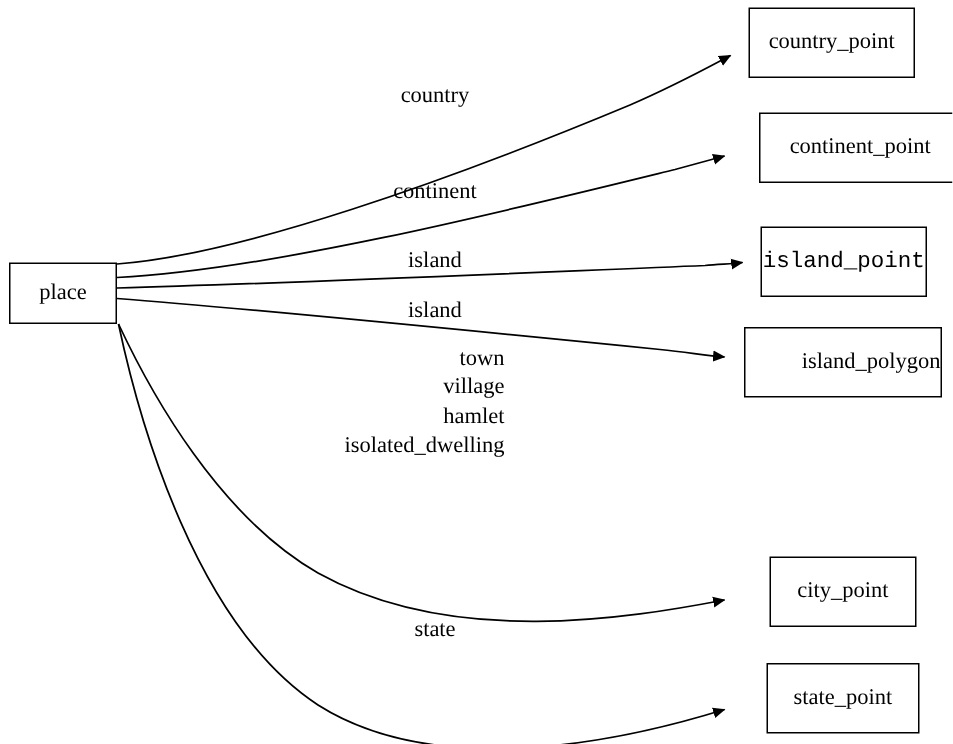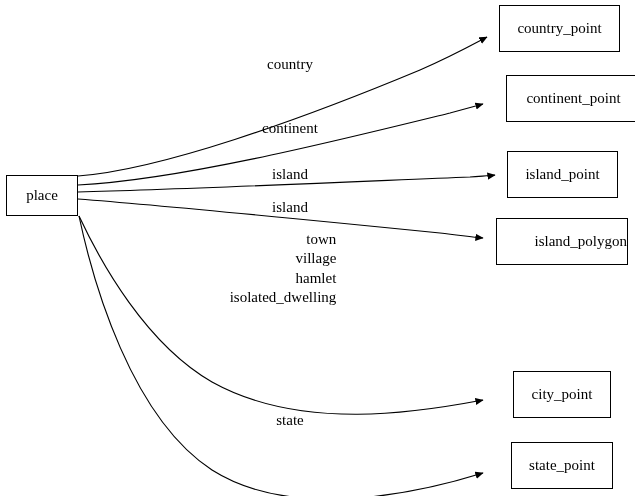--- a/index.html
+++ b/index.html
@@ -63,27 +63,27 @@
         <path d="M78,199 C170,206 330,222 440,233 C459,235 471,237 483,238" fill="none" stroke="#000000" stroke-width="1.15" marker-end="url(#arrow)"></path>
         <path d="M79,216 C101,263 146,344 212,382 C302,432 420,412 483,400" fill="none" stroke="#000000" stroke-width="1.15" marker-end="url(#arrow)"></path>
         <path d="M79,216 C93,282 131,417 212,470 C291,520 412,495 483,473" fill="none" stroke="#000000" stroke-width="1.15" marker-end="url(#arrow)"></path>
       </g>
   </svg>
 
   <div id="node-layer">
       <div class="node" style="left: 6px; top: 175px; width: 72px; height: 41px;">
         <span>place</span>
       </div>
-      <div class="node" style="left: 499px; top: 5px; width: 121px; height: 47px;">
+      <div class="node" style="left: 499px; top: 5px; width: 111px; height: 47px;">
         <span>country_point</span>
       </div>
       <div class="node" style="left: 494px; top: 75px; width: 135px; height: 47px; margin-left: 12px;">
         <span>continent_point</span>
       </div>
-      <div class="node" style="left: 507px; top: 151px; width: 111px; height: 47px;">
+      <div class="node" style="left: 507px; top: 151px; width: 111px; height: 47px; font-family: Liberation Mono, monospace;">
         <span>island_point</span>
       </div>
       <div class="node" style="left: 496px; top: 218px; width: 132px; height: 47px; justify-content: flex-end;">
         <span>island_polygon</span>
       </div>
       <div class="node" style="left: 513px; top: 371px; width: 98px; height: 47px;">
         <span>city_point</span>
       </div>
       <div class="node" style="left: 511px; top: 442px; width: 102px; height: 47px;">
         <span>state_point</span>

